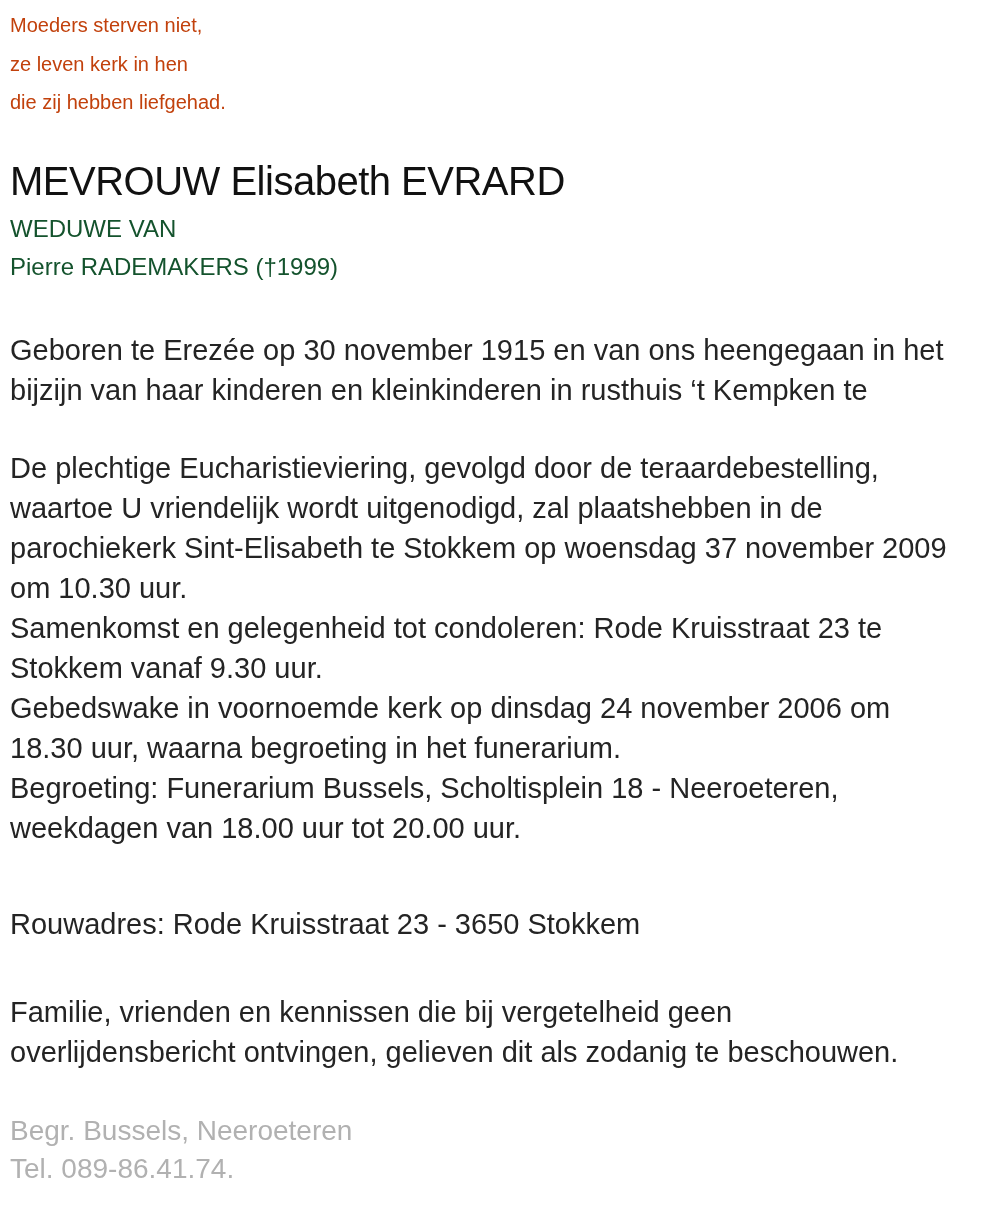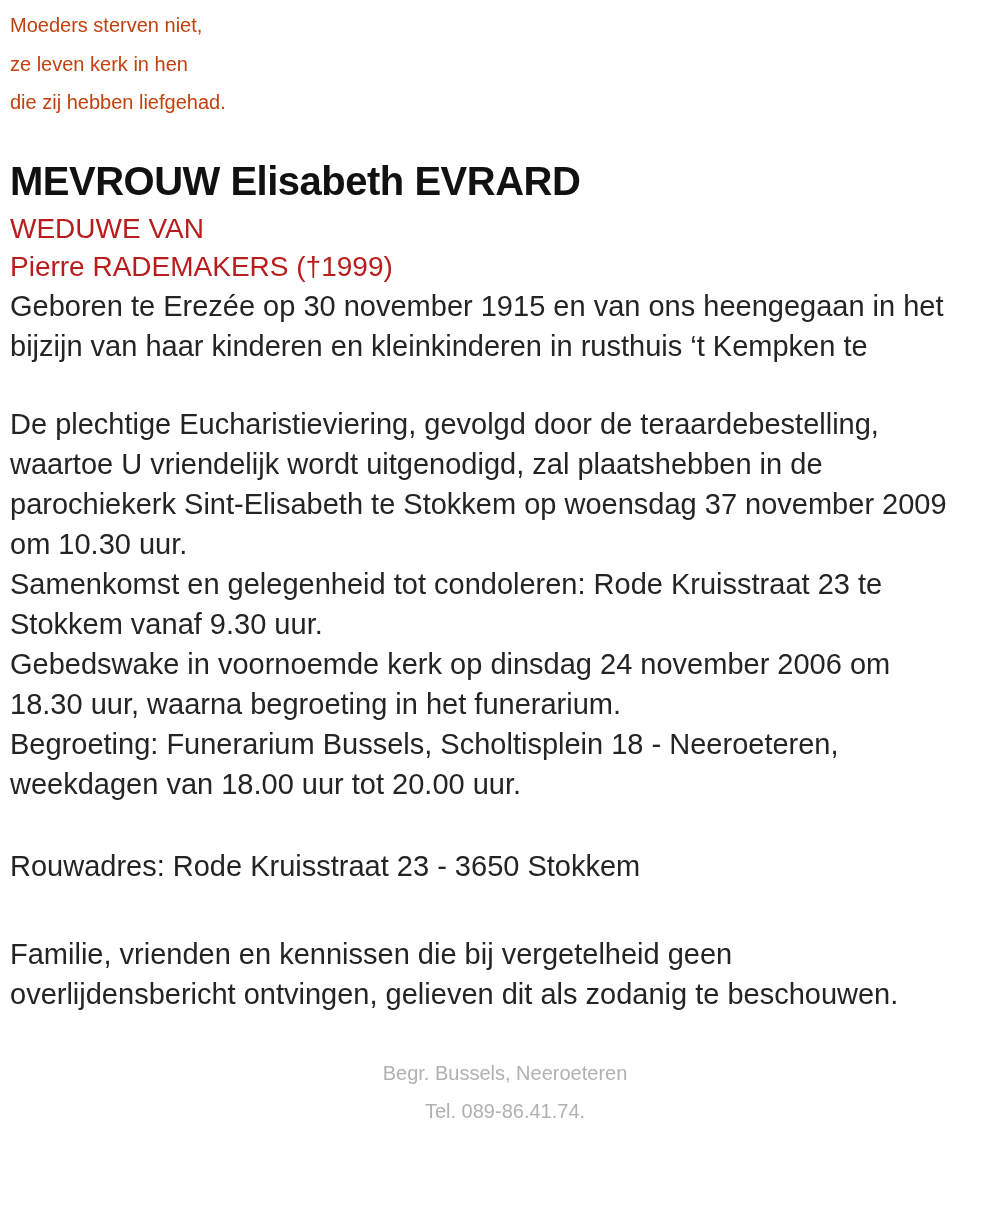--- a/index.html
+++ b/index.html
@@ -23,45 +23,44 @@
 
   .epigraph {
     font-size: 20px;
     line-height: 38.5px;
     color: #c2410c;
   }
   .deceased-title {
     margin-top: 36px;
     font-size: 40px;
     line-height: 46px;
-    font-weight: 700;
+    font-weight: 400;
     letter-spacing: -0.5px;
     color: #111111;
   }
   .deceased-sub {
     margin-top: 6px;
-    font-size: 28px;
+    font-size: 24px;
     line-height: 38px;
-    color: #b91c1c;
+    color: #14532d;
   }
   .body-block {
     font-size: 29px;
     line-height: 40px;
     color: #242424;
   }
-  .life-block     { }
+  .life-block     { margin-top: 44px; }
   .service-block  { margin-top: 38px; }
-  .address-block  { margin-top: 42px; }
+  .address-block  { margin-top: 56px; }
   .notice-block   { margin-top: 48px; }
   .undertaker-block {
     margin-top: 40px;
-    font-size: 20px;
+    font-size: 28px;
     line-height: 38px;
     color: #b1b1b1;
-    text-align: center;
   }
 </style>
 </head>
 <body>
 
 <div class="page">
 
   <div class="epigraph">
     <div class="line">Moeders sterven niet,</div>
     <div class="line">ze leven kerk in hen</div>

